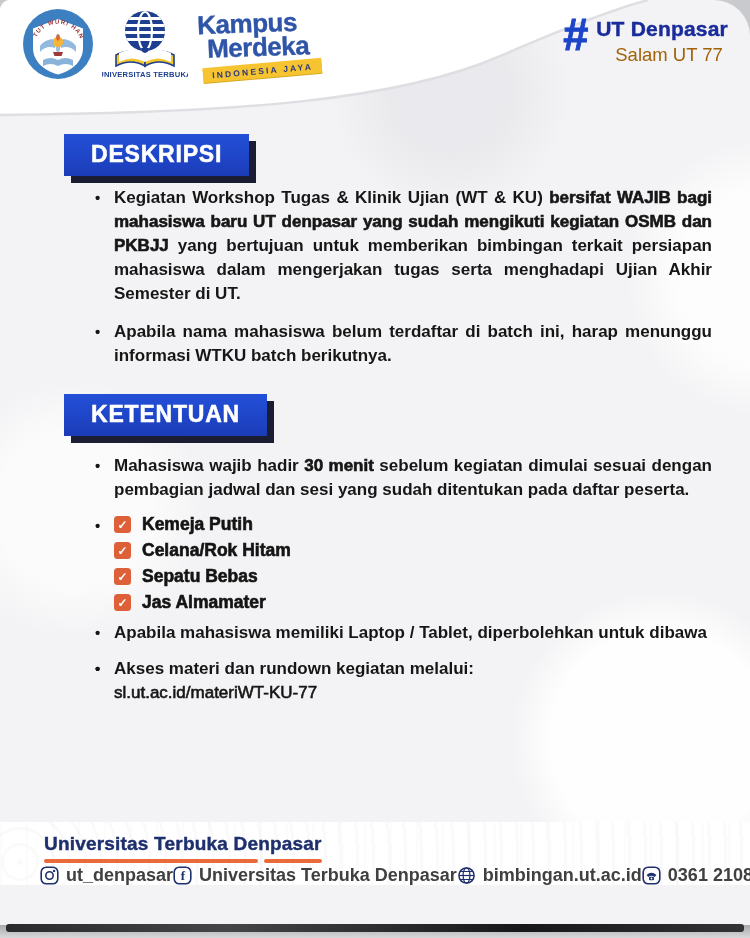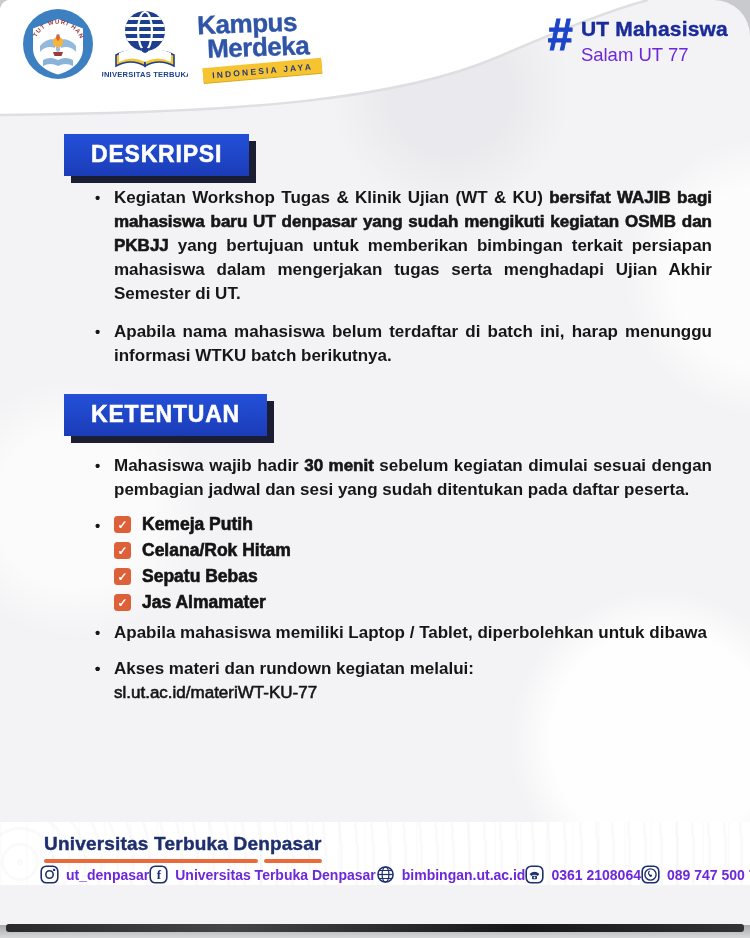--- a/index.html
+++ b/index.html
@@ -35,21 +35,21 @@
              letter-spacing:-.5px; -webkit-text-stroke:.4px #2f55a8; }
   .km-line2 { margin-left:9px; }
   .km-banner { display:inline-block; margin-top:3px; margin-left:4px; transform:rotate(-3deg);
                background:#f6c431; color:#2d3a7a; font-size:8.5px; font-weight:800;
                letter-spacing:2.2px; padding:3px 9px 2px; box-shadow:0 1px 0 #d7a91f; }
   .hash-block { position:absolute; right:22px; top:14px; display:flex; align-items:flex-start; gap:8px; }
   .hash-glyph { font-size:45px; font-weight:800; color:#1d45c9; line-height:.95;
                 -webkit-text-stroke:1px #1d45c9; }
   .hash-title { font-size:21px; font-weight:800; color:#1a2b9b; letter-spacing:.2px; padding-top:3px;
                 -webkit-text-stroke:.4px #1a2b9b; }
-  .hash-sub { font-size:18.5px; font-weight:500; color:#6d28d9; margin-top:3px; }
+  .hash-sub { font-size:18.5px; font-weight:500; color:#a16207; margin-top:3px;margin-left:19px; }
 
   
   .banner {
     position:absolute; left:64px;
     background:linear-gradient(180deg,#2350d8 0%,#1b3cb8 100%);
     color:#fff; font-size:23px; font-weight:800; letter-spacing:.8px;
     padding:7px 27px 8px; -webkit-text-stroke:.5px #fff;
     box-shadow:7px 7px 0 rgba(9,12,34,.92);
   }
   .banner-deskripsi { top:134px; }
@@ -88,21 +88,21 @@
   }
   .footer-heading { position:absolute; left:44px; top:11px; font-size:19px; font-weight:800;
                     color:#1e2f6e; -webkit-text-stroke:.4px #1e2f6e; letter-spacing:.2px; }
   .underline-seg { position:absolute; top:37px; height:3.5px; background:#ea6a3c; border-radius:2px; }
   .useg1 { left:44px; width:214px; }
   .useg2 { left:264px; width:58px; }
   .contacts { position:absolute; left:40px; right:24px; top:43px; display:flex;
               justify-content:space-between; align-items:center; }
   .contact { display:flex; align-items:center; gap:7px; }
   .contact svg { display:block; }
-  .contact-label { font-size:14px; font-weight:700; color:#6d28d9; white-space:nowrap; }
+  .contact-label { font-size:18px; font-weight:700; color:#404040; white-space:nowrap; }
 
   .bottom-strip { position:absolute; left:0; top:925px; width:750px; height:13px;
                   background:linear-gradient(180deg,#a8a9ac,#d8d9db); }
   .bottom-bar { position:absolute; left:6px; right:6px; top:924px; height:8px; border-radius:3px;
                 background:linear-gradient(90deg,#2a2a2a,#454545 30%,#171717 70%,#333); }
 </style>
 </head>
 <body>
 
 <div class="canvas">
@@ -156,21 +156,21 @@
       <div class="km-wrap">
         <div class="km-line">Kampus</div>
         <div class="km-line km-line2">Merdeka</div>
         <div class="km-banner">INDONESIA JAYA</div>
       </div>
     </div>
 
     <div class="hash-block">
       <span class="hash-glyph">#</span>
       <span>
-        <div class="hash-title">UT Mahasiswa</div>
+        <div class="hash-title">UT Denpasar</div>
         <div class="hash-sub">Salam UT 77</div>
       </span>
     </div>
 
     <div class="banner banner-deskripsi">DESKRIPSI</div>
 
     <div class="content content-1">
       <div class="bullet mb14">
         <span class="dot">•</span><span>Kegiatan Workshop Tugas &amp; Klinik Ujian (WT &amp; KU) </span><span class="xb">bersifat WAJIB  bagi mahasiswa baru UT denpasar yang sudah mengikuti kegiatan OSMB dan PKBJJ</span><span> yang bertujuan untuk memberikan bimbingan terkait persiapan mahasiswa dalam mengerjakan tugas serta menghadapi Ujian Akhir Semester di UT.</span>
       </div>

